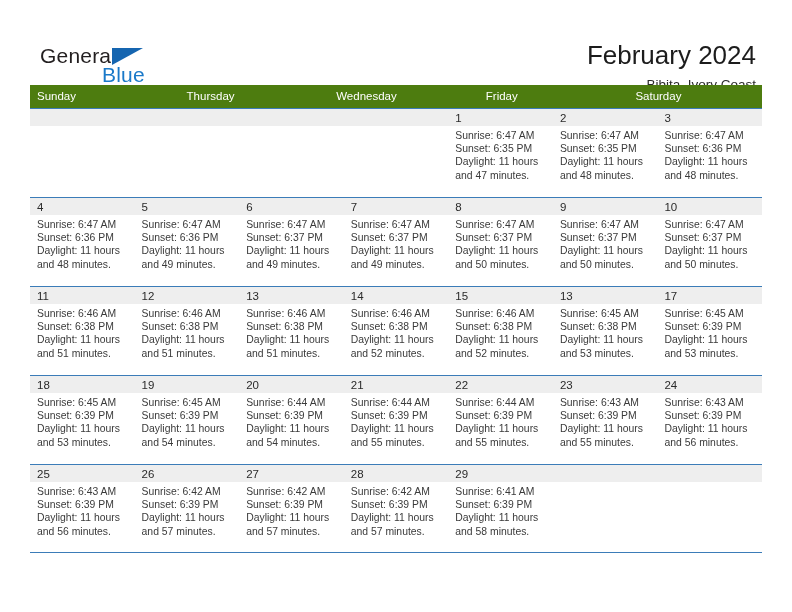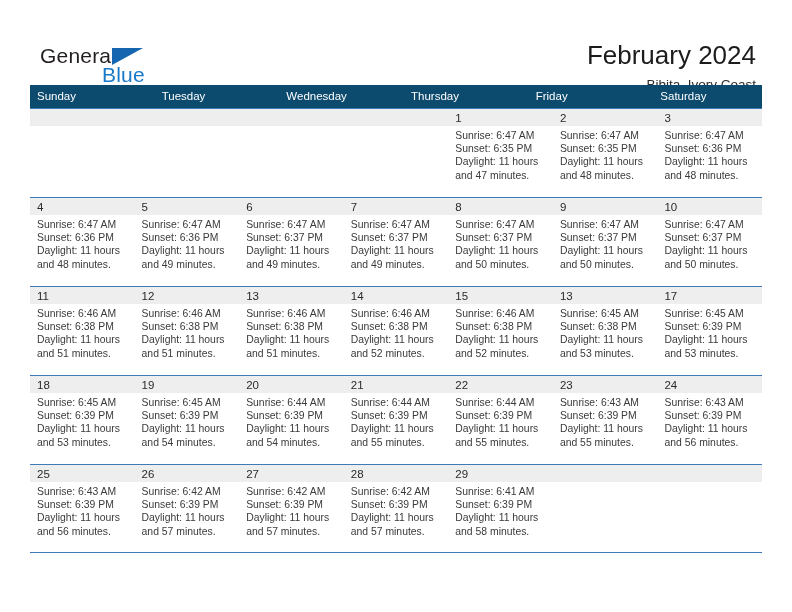--- a/index.html
+++ b/index.html
@@ -83,21 +83,21 @@
   }
 
   
   .cal {
     position: relative;
     width: 732px;
     margin: 0 auto;
   }
   .dow-row {
     display: flex;
-    background: #0c4a6e;
+    background: #4d7c0f;
     gap: 16px;
   }
   .dow {
     flex: 1 1 0;
     box-sizing: border-box;
     padding: 4px 0 5px 7px;
     font-size: 11.5px;
     color: #ffffff;
     line-height: 14px;
   }
@@ -157,23 +157,22 @@
     <div class="title-block">
       <div class="title-month">February 2024</div>
       <div class="title-loc">Bibita, Ivory Coast</div>
     </div>
 
   </div>
 
   <div class="cal">
     <div class="dow-row">
       <div class="dow">Sunday</div>
-      <div class="dow">Tuesday</div>
+      <div class="dow">Thursday</div>
       <div class="dow">Wednesday</div>
-      <div class="dow">Thursday</div>
       <div class="dow">Friday</div>
       <div class="dow">Saturday</div>
     </div>
 
     <div id="weeks-host">
         <div class="week">
           <div class="cell empty">
             <div class="daynum-band"></div>
             <div class="info">
               <div></div>

